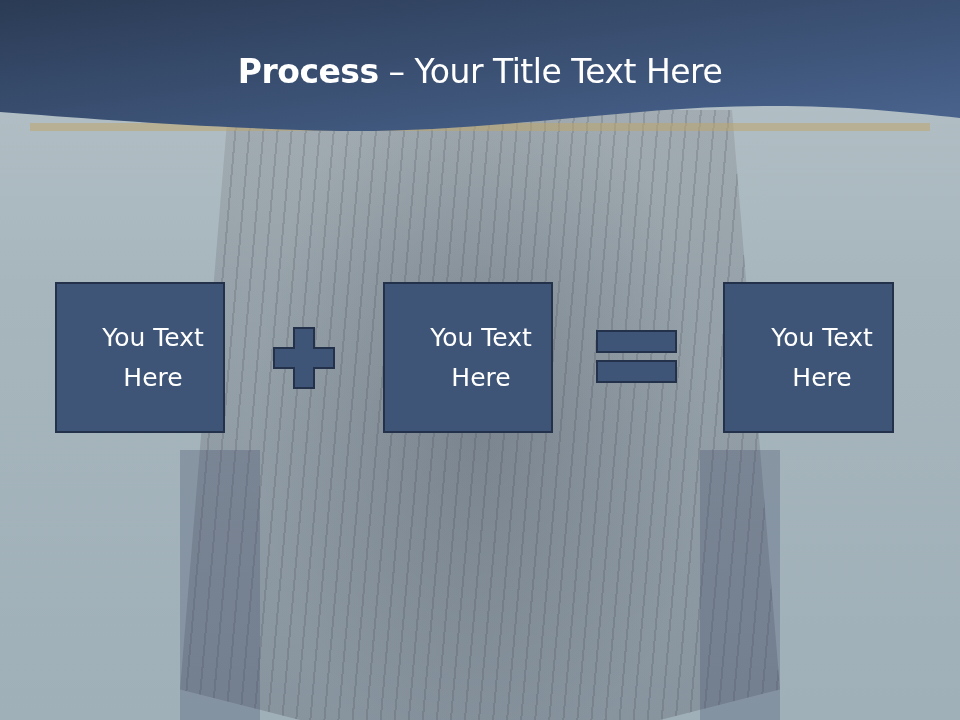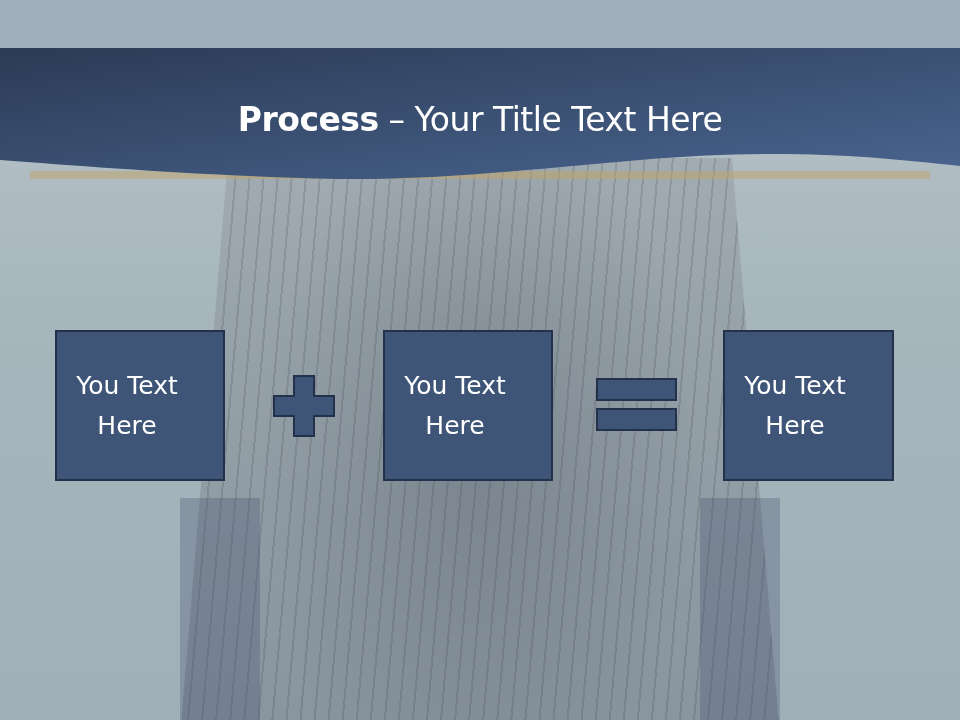--- a/index.html
+++ b/index.html
@@ -1,38 +1,38 @@
 <!DOCTYPE html>
 <html><head>
 <meta charset="utf-8">
 <style>
   html, body { margin:0; padding:0; }
   body { width:960px; height:720px; overflow:hidden; position:relative;
          font-family: "Liberation Sans", "DejaVu Sans", sans-serif; background:#9fb0ba; }
-  .slide { position:absolute; inset:0; overflow:hidden;margin-top:48px; }
+  .slide { position:absolute; inset:0; overflow:hidden; }
   .bg { position:absolute; inset:0;
         background:
           radial-gradient(ellipse 320px 520px at 480px 420px, rgba(70,80,95,0.35), rgba(0,0,0,0) 70%),
           linear-gradient(180deg, #b6c2c8 0%, #a7b6bd 40%, #a0b0b8 100%); }
   .ship { position:absolute; left:180px; top:110px; width:600px; height:610px;
           background:
             repeating-linear-gradient(95deg, rgba(60,60,70,0.18) 0 2px, rgba(0,0,0,0) 2px 14px),
             linear-gradient(180deg, rgba(120,120,125,0.25), rgba(90,95,110,0.35));
           clip-path: polygon(8% 0%, 92% 0%, 100% 95%, 80% 100%, 20% 100%, 0% 95%); }
   .hull-left { position:absolute; left:180px; top:450px; width:80px; height:270px; background:rgba(70,80,110,0.3); }
   .hull-right { position:absolute; left:700px; top:450px; width:80px; height:270px; background:rgba(70,80,110,0.3); }
   .yard { position:absolute; left:30px; top:123px; width:900px; height:8px; background:rgba(190,165,110,0.55); }
   .header { position:absolute; left:0; top:0; width:960px; height:140px; }
   .header svg { position:absolute; left:0; top:0; }
   .title { position:absolute; left:0; top:52px; width:960px; text-align:center; color:#fff;
            font-family: "DejaVu Sans", sans-serif; font-size:33px; letter-spacing:-0.5px; }
   .title b { font-weight:bold; }
   .title .rest { font-weight:normal; }
   .box { position:absolute; width:166px; height:147px; background:#3e5578; border:2px solid #23324a;
-         display:flex; align-items:center; justify-content:flex-start; text-align:center; color:#fff;
+         display:flex; align-items:center; justify-content:flex-end; text-align:center; color:#fff;
          font-family: "DejaVu Sans", sans-serif; font-size:25px; line-height:40px; box-sizing:border-box; }
   .box span { display:block; width:140px; }
   #box1 { left:55px; top:282px; width:170px; height:151px; }
   #box2 { left:383px; top:282px; width:170px; height:151px; }
   #box3 { left:723px; top:282px; width:171px; height:151px; }
   .op { position:absolute; }
 </style>
 </head>
 <body>
 

